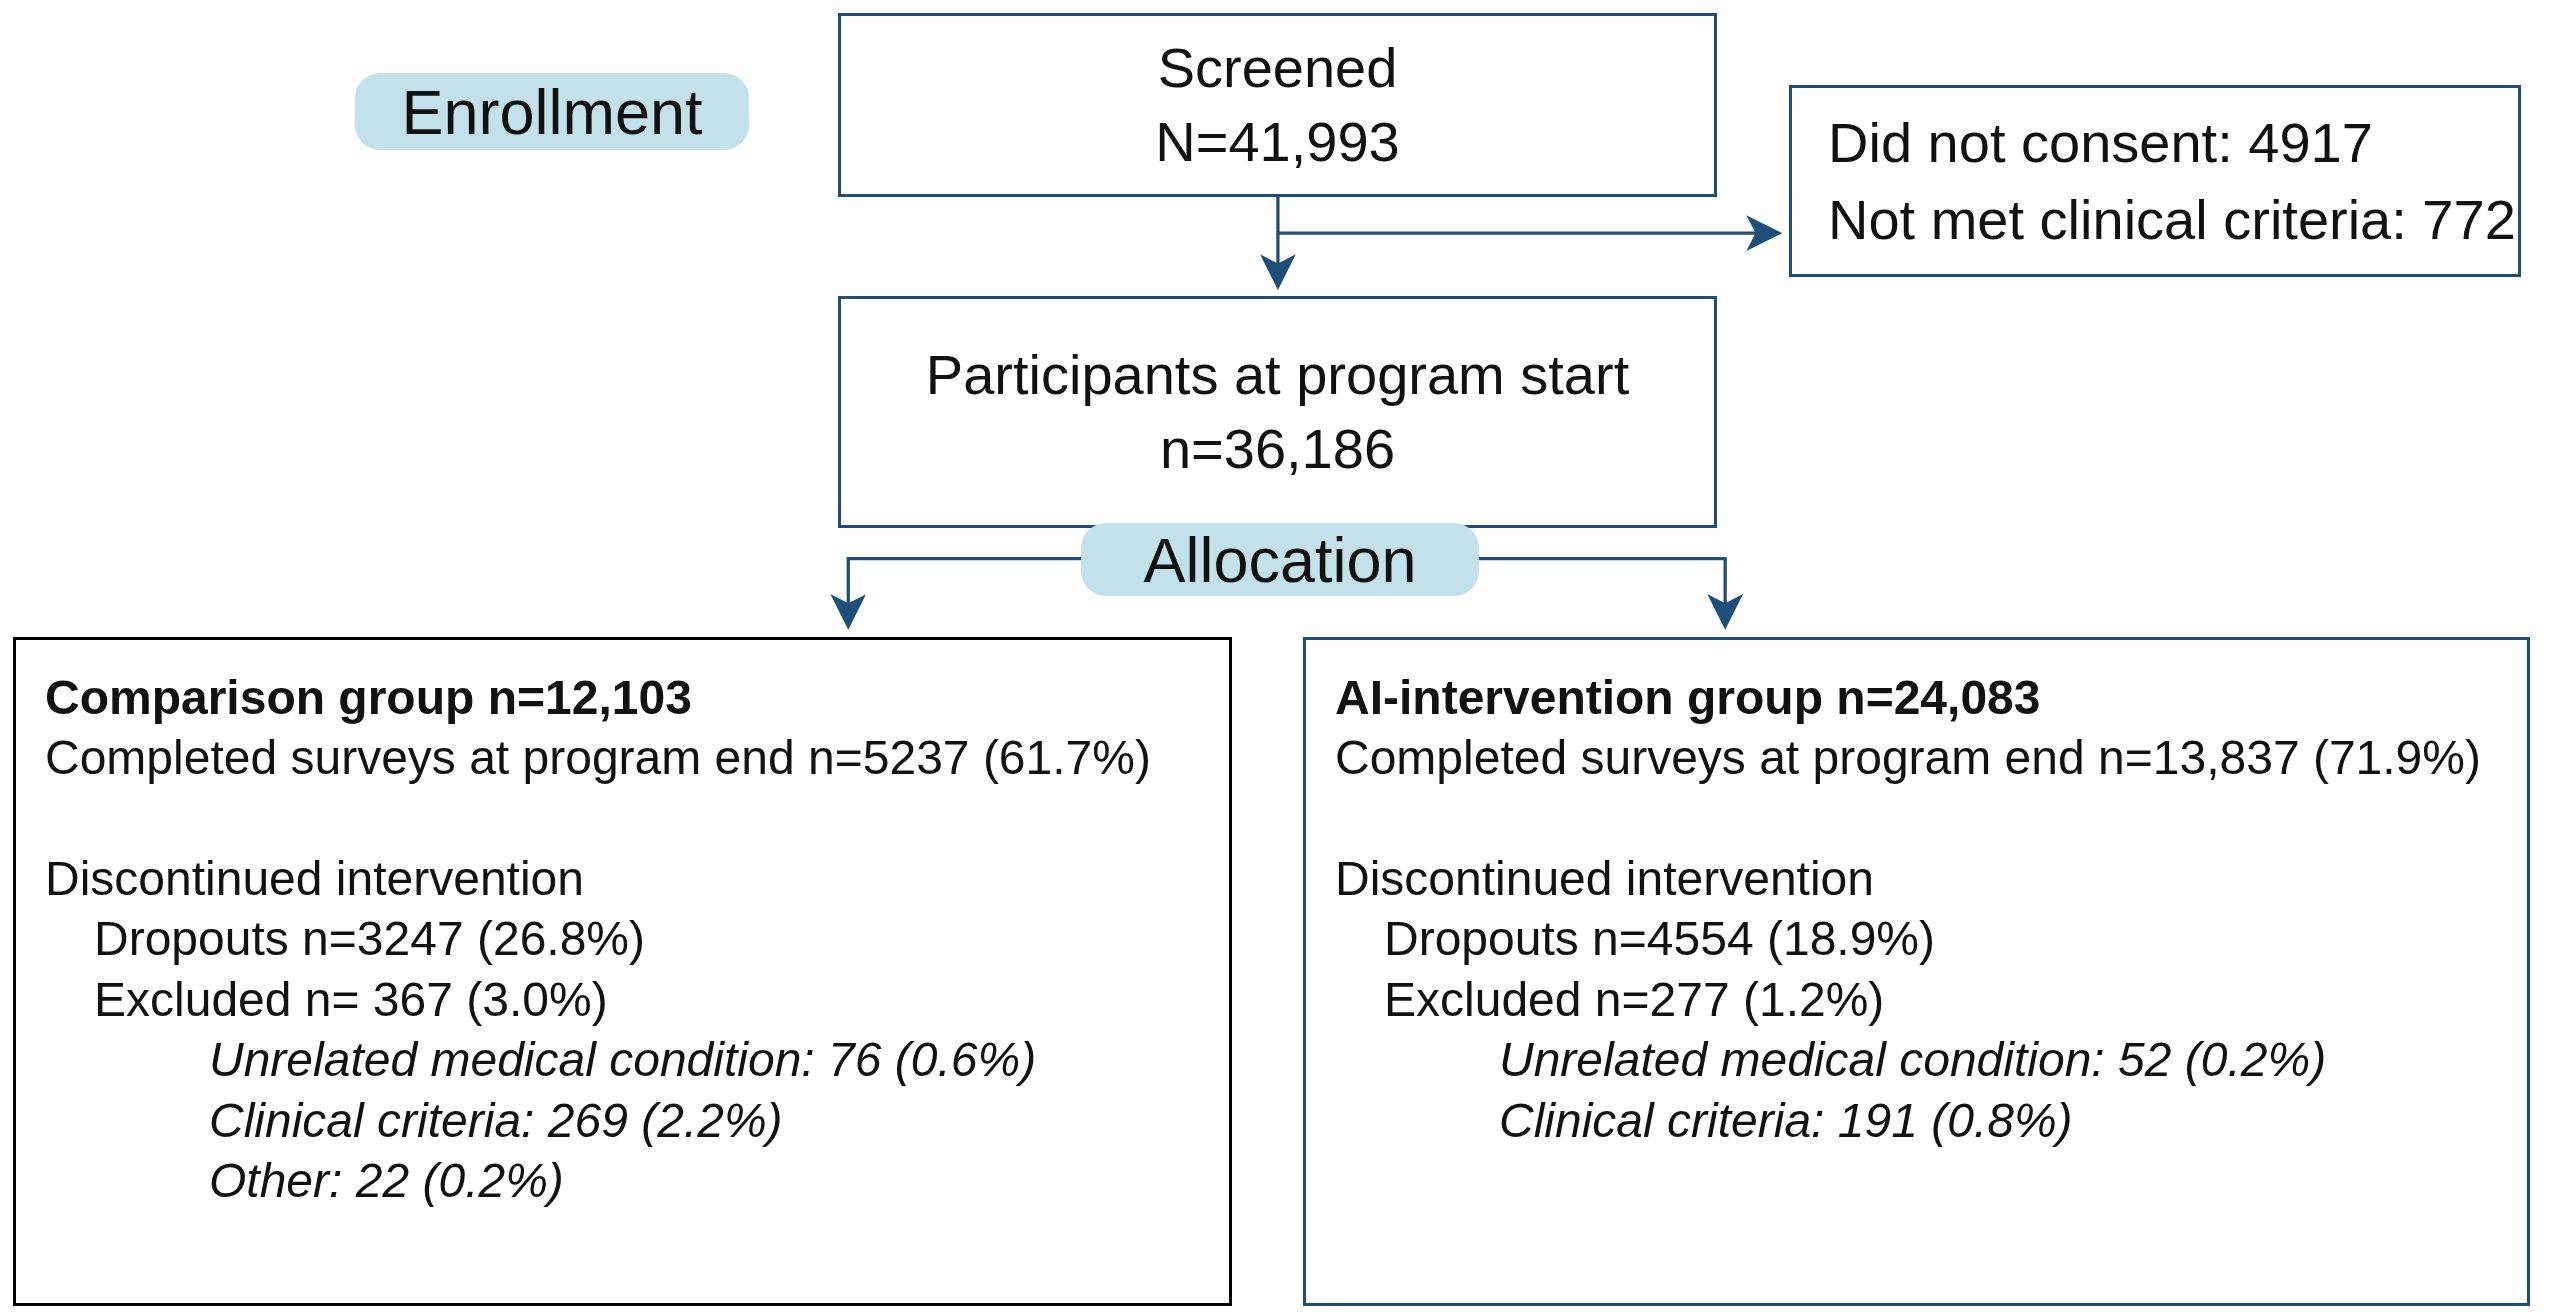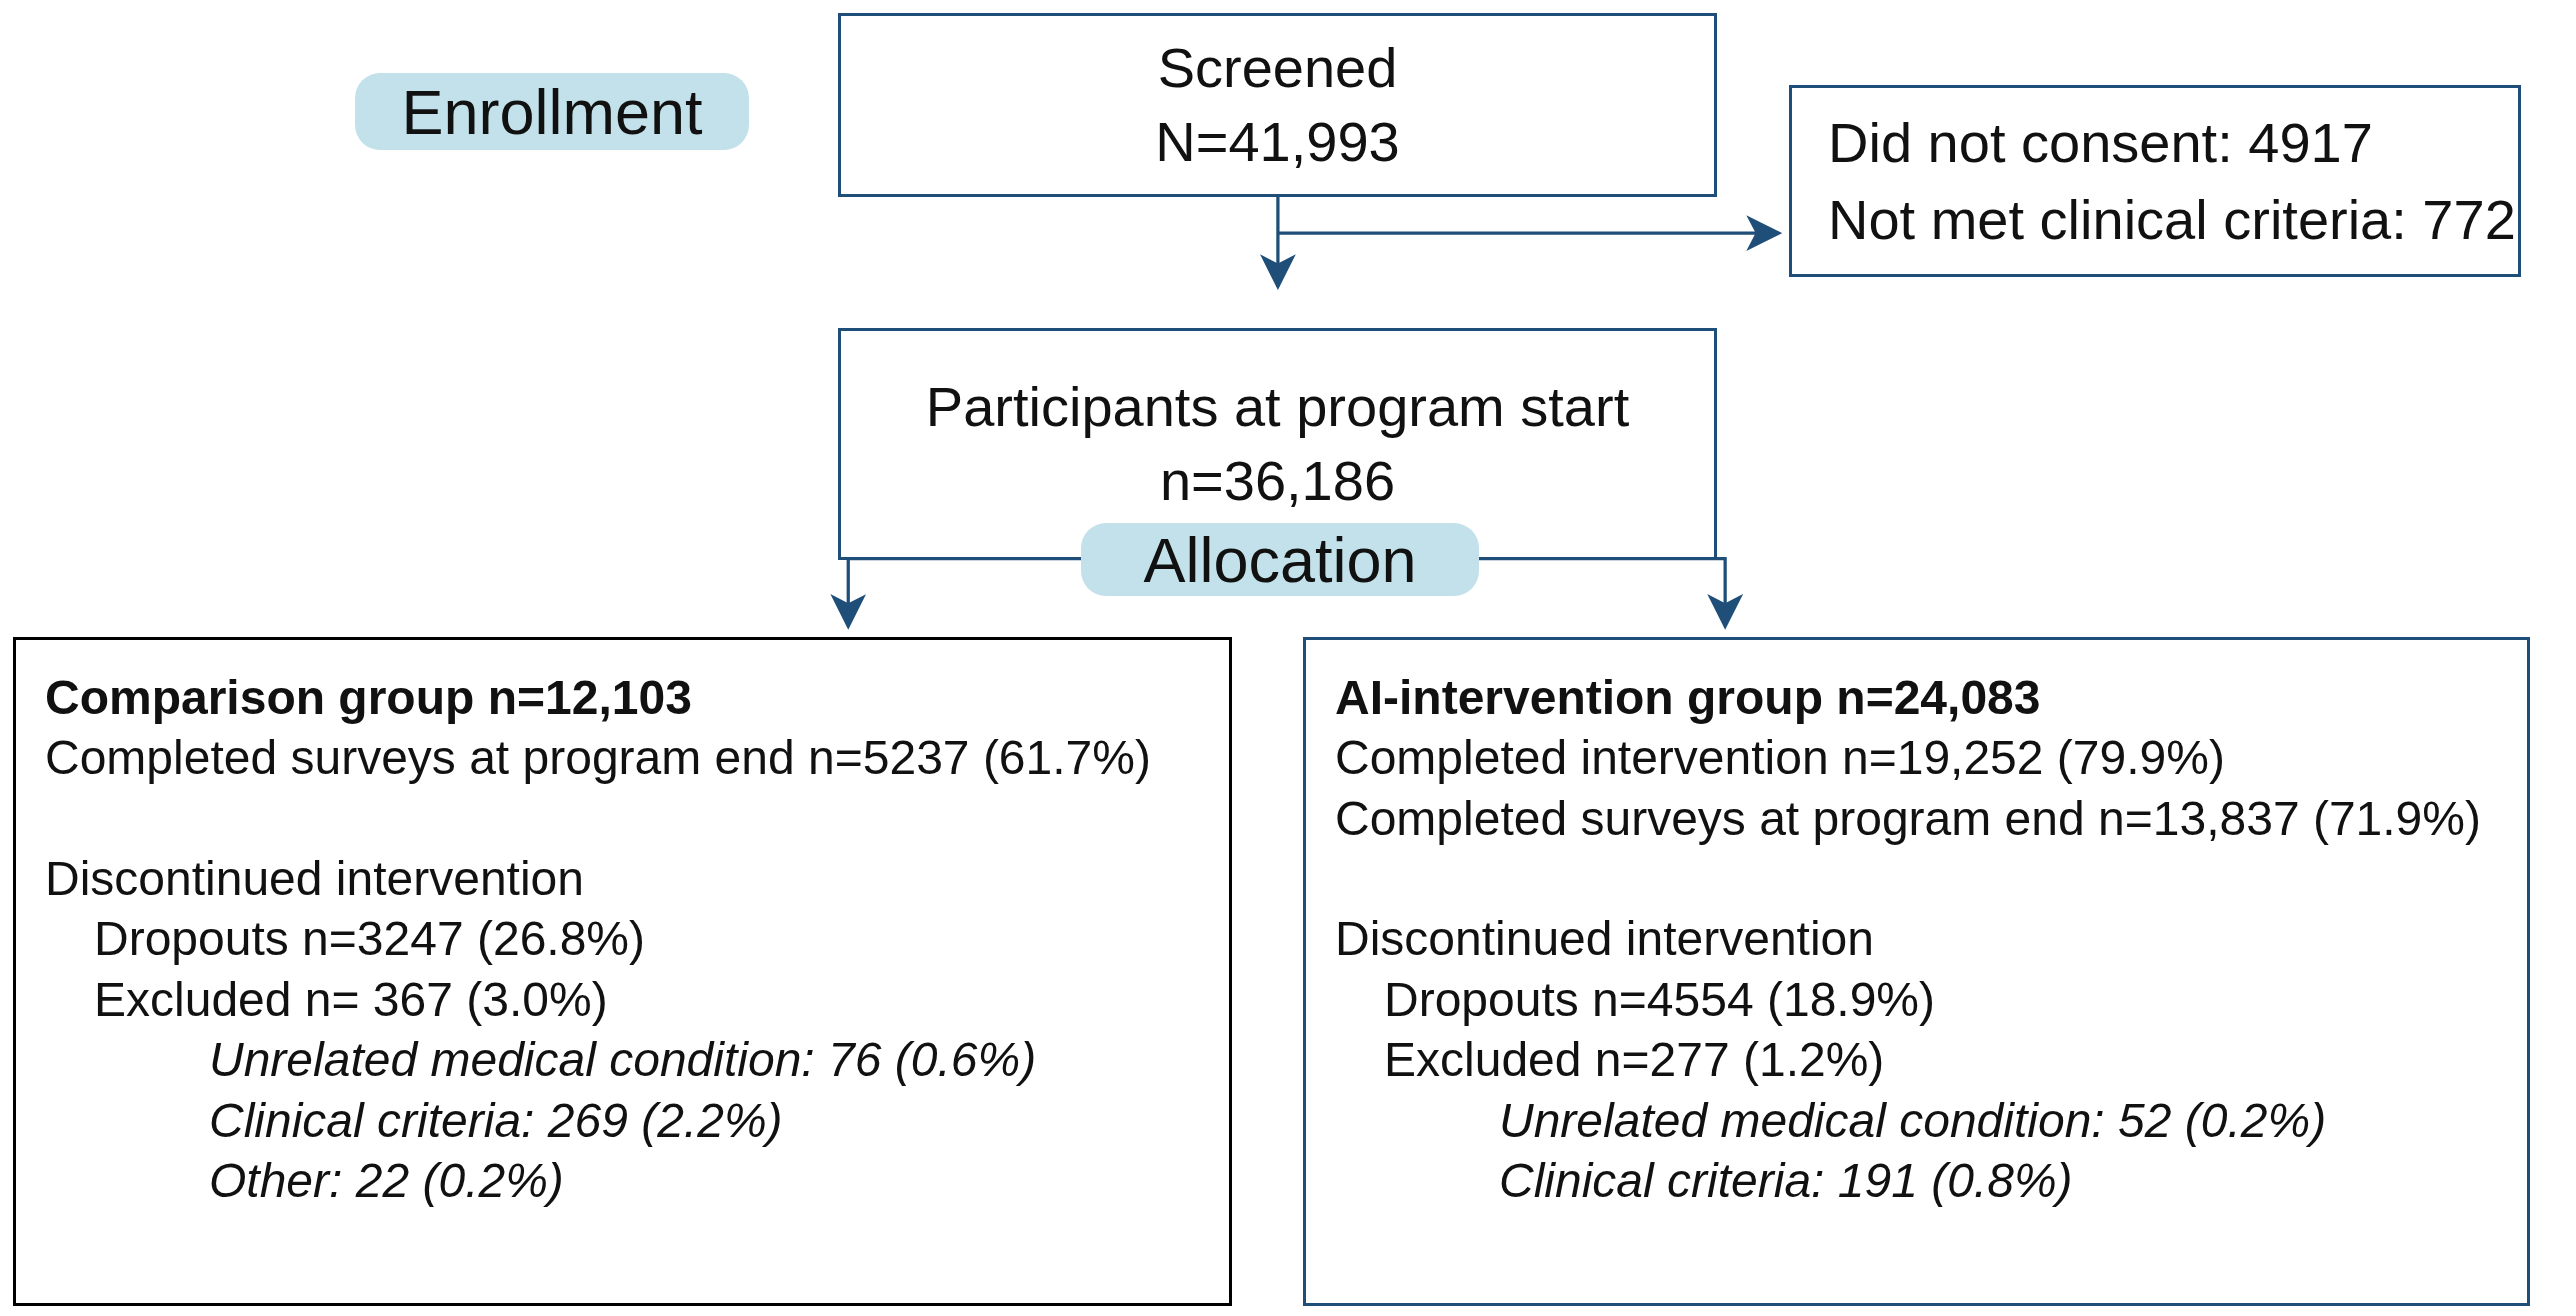--- a/index.html
+++ b/index.html
@@ -61,21 +61,21 @@
   .enrollment-pill{left:355px;top:73px;width:394px;height:77px;}
   .screened-box{left:838px;top:13px;width:879px;height:184px;}
   .exclusion-box{
     left:1789px;top:85px;width:732px;height:192px;
     justify-content:center;
     align-items:flex-start;
     text-align:left;
     padding:19.5px 36px;
     line-height:1.38;
   }
-  .program-start-box{left:838px;top:296px;width:879px;height:232px;margin-top:32px;}
+  .program-start-box{left:838px;top:296px;width:879px;height:232px;}
   .allocation-pill{left:1081px;top:523px;width:398px;height:73px;}
   .group-box{
     position:absolute;
     z-index:2;
     background:var(--background);
     top:637px;
     height:669px;
     font-size:48px;
     line-height:1.26;
     padding:28px 29px;
@@ -142,21 +142,20 @@
     <div class="row">Discontinued intervention</div>
     <div class="row indent-1">Dropouts n=3247 (26.8%)</div>
     <div class="row indent-1">Excluded n= 367 (3.0%)</div>
     <div class="row indent-2">Unrelated medical condition: 76 (0.6%)</div>
     <div class="row indent-2">Clinical criteria: 269 (2.2%)</div>
     <div class="row indent-2">Other: 22 (0.2%)</div>
   </div>
 
   <div class="group-box ai-box">
     <div class="row group-title">AI-intervention group n=24,083</div>
-    <div class="row">Completed intervention n=19,252 (79.9%)</div>
     <div class="row">Completed surveys at program end n=13,837 (71.9%)</div>
     <div class="spacer-row"></div>
     <div class="row">Discontinued intervention</div>
     <div class="row indent-1">Dropouts n=4554 (18.9%)</div>
     <div class="row indent-1">Excluded n=277 (1.2%)</div>
     <div class="row indent-2">Unrelated medical condition: 52 (0.2%)</div>
     <div class="row indent-2">Clinical criteria: 191 (0.8%)</div>
   </div>
 
 </div>

